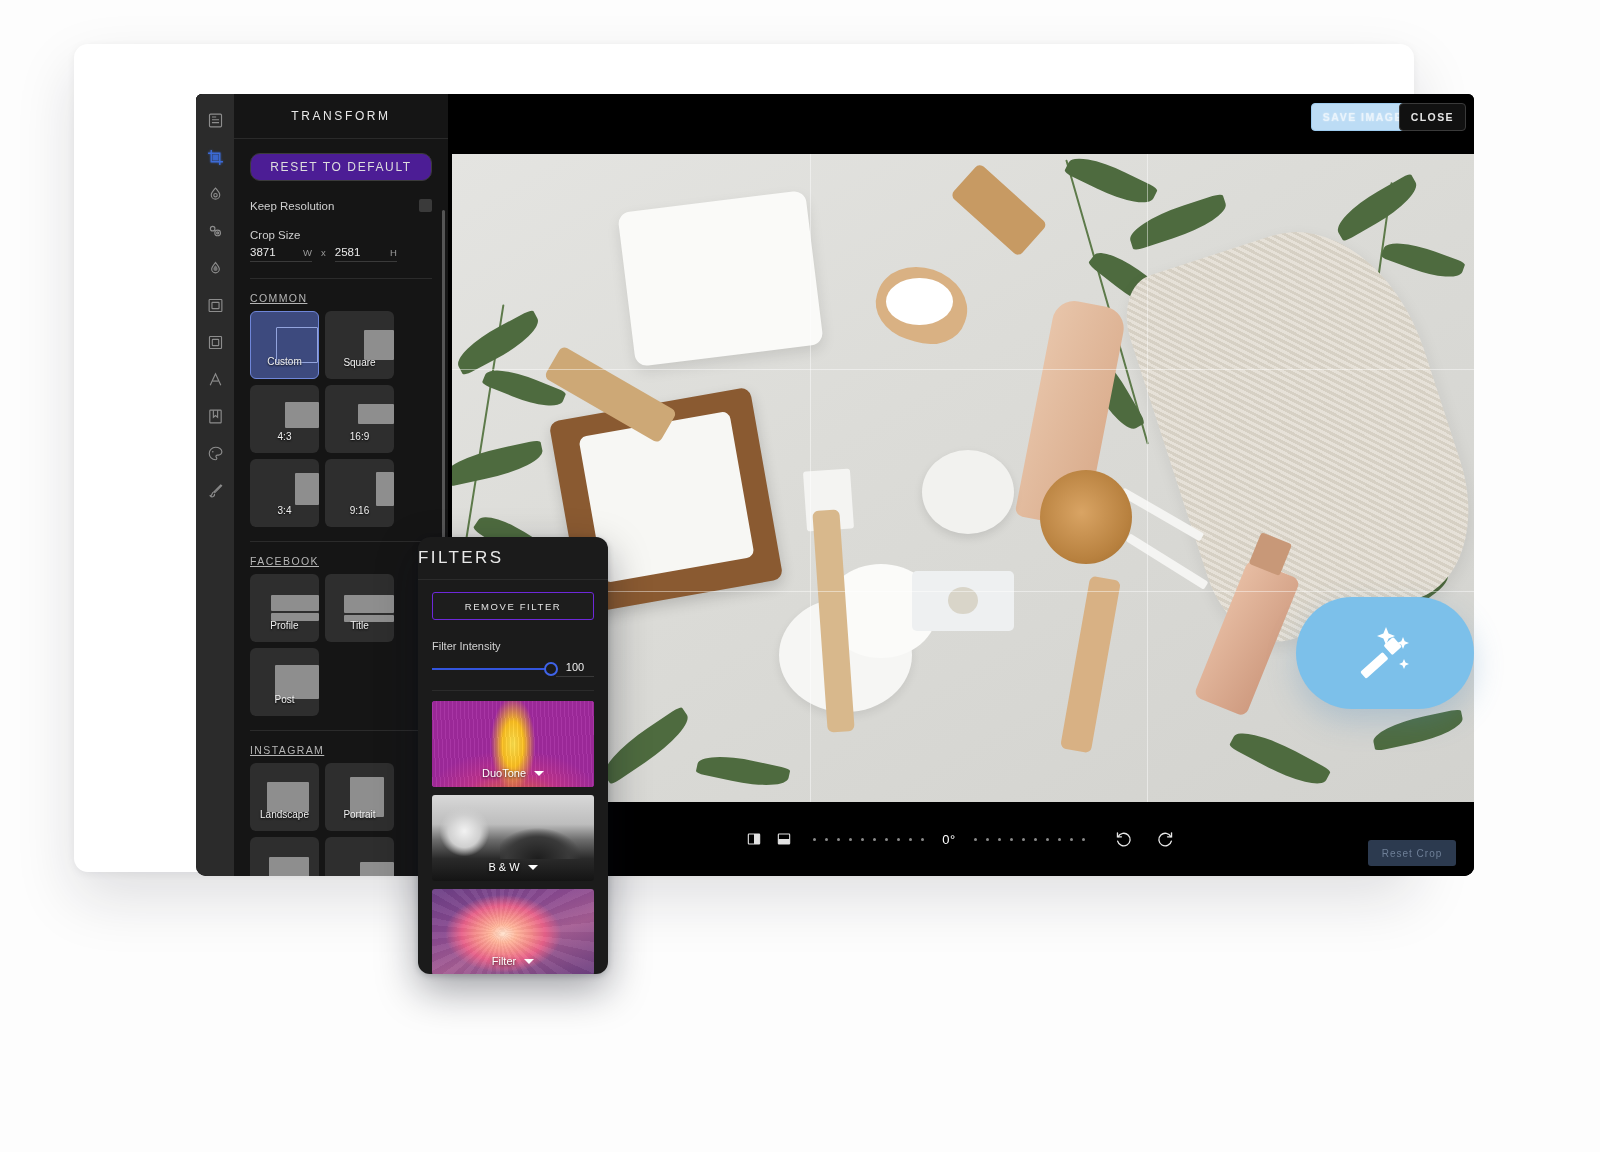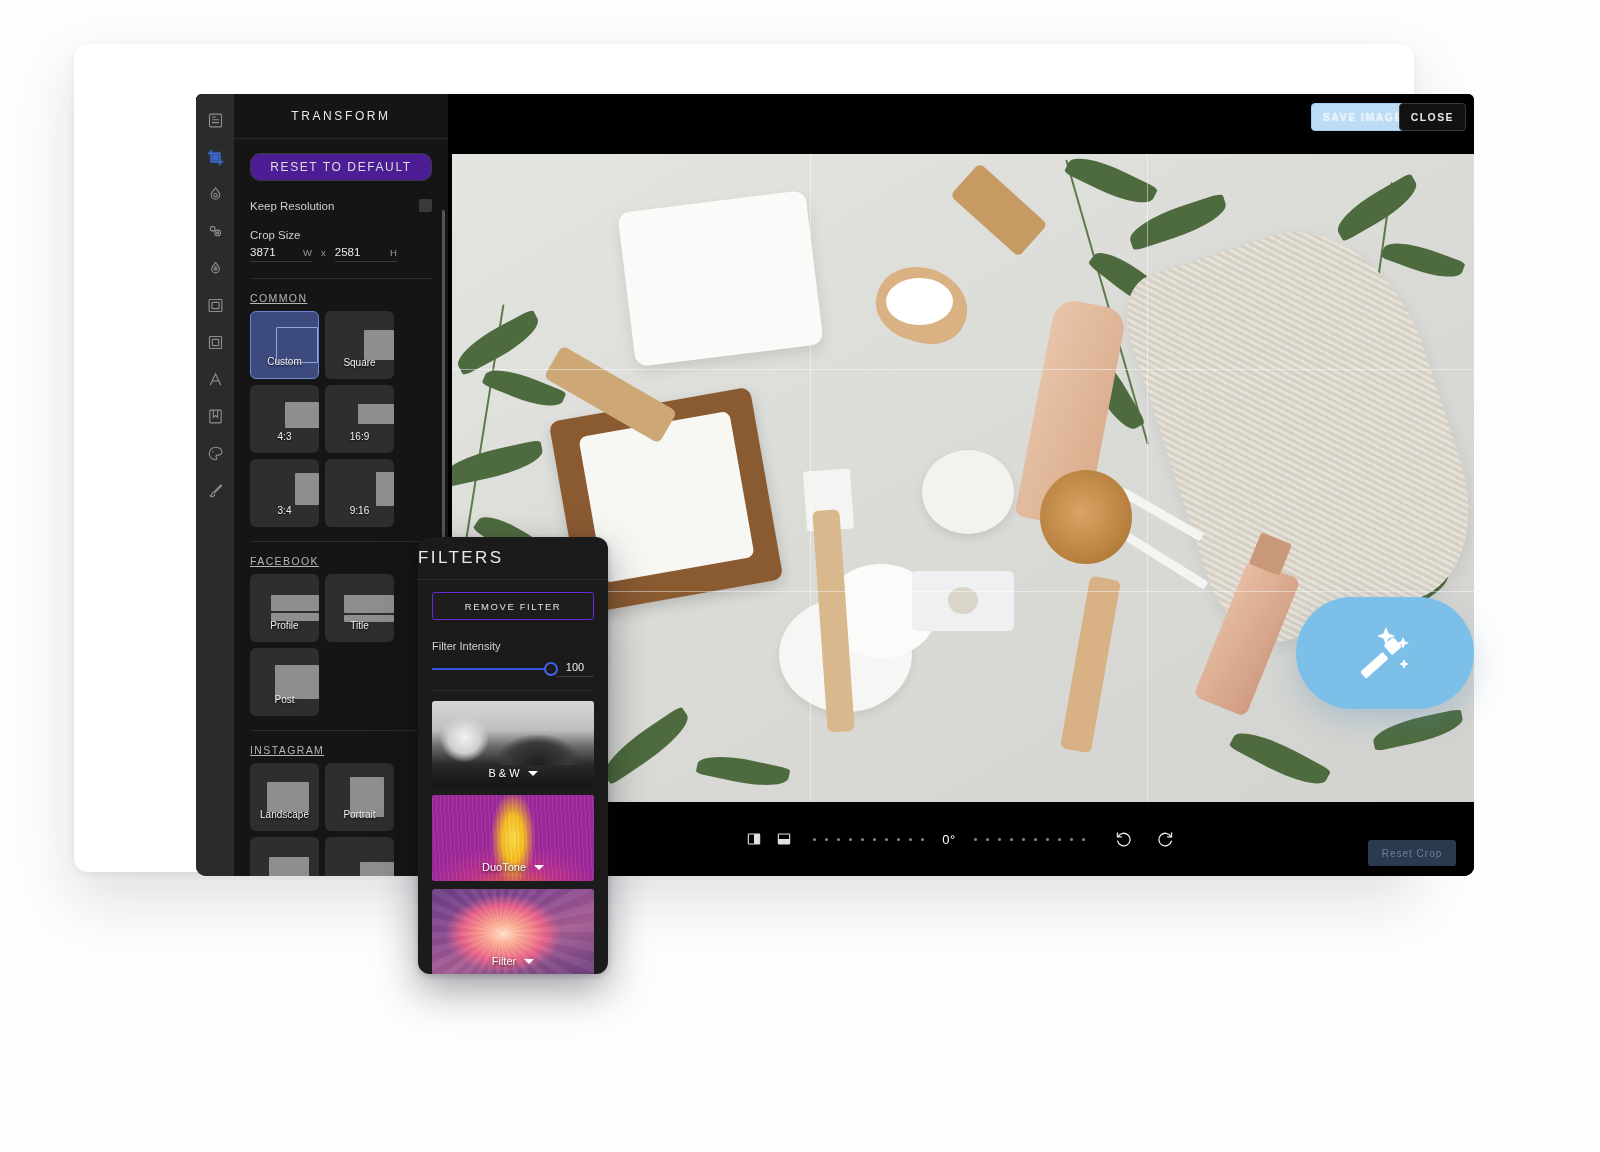--- a/index.html
+++ b/index.html
@@ -562,30 +562,30 @@
         <div class="slider">
           <div class="track"></div>
           <div class="knob"></div>
         </div>
         <div class="slider-val">100</div>
       </div>
       <div class="filters-divider"></div>
     </div>
     <div class="thumbs">
       <div class="thumb">
+        <div class="art-duo"></div>
+        <div class="cap">
+          <span>DuoTone</span>
+          <span class="caret"></span>
+        </div>
+      </div>
+      <div class="thumb">
         <div class="art-bw"></div>
         <div class="cap">
           <span>B &amp; W</span>
-          <span class="caret"></span>
-        </div>
-      </div>
-      <div class="thumb">
-        <div class="art-duo"></div>
-        <div class="cap">
-          <span>DuoTone</span>
           <span class="caret"></span>
         </div>
       </div>
       <div class="thumb">
         <div class="art-vin"></div>
         <div class="cap">
           <span>Filter</span>
           <span class="caret"></span>
         </div>
       </div>

